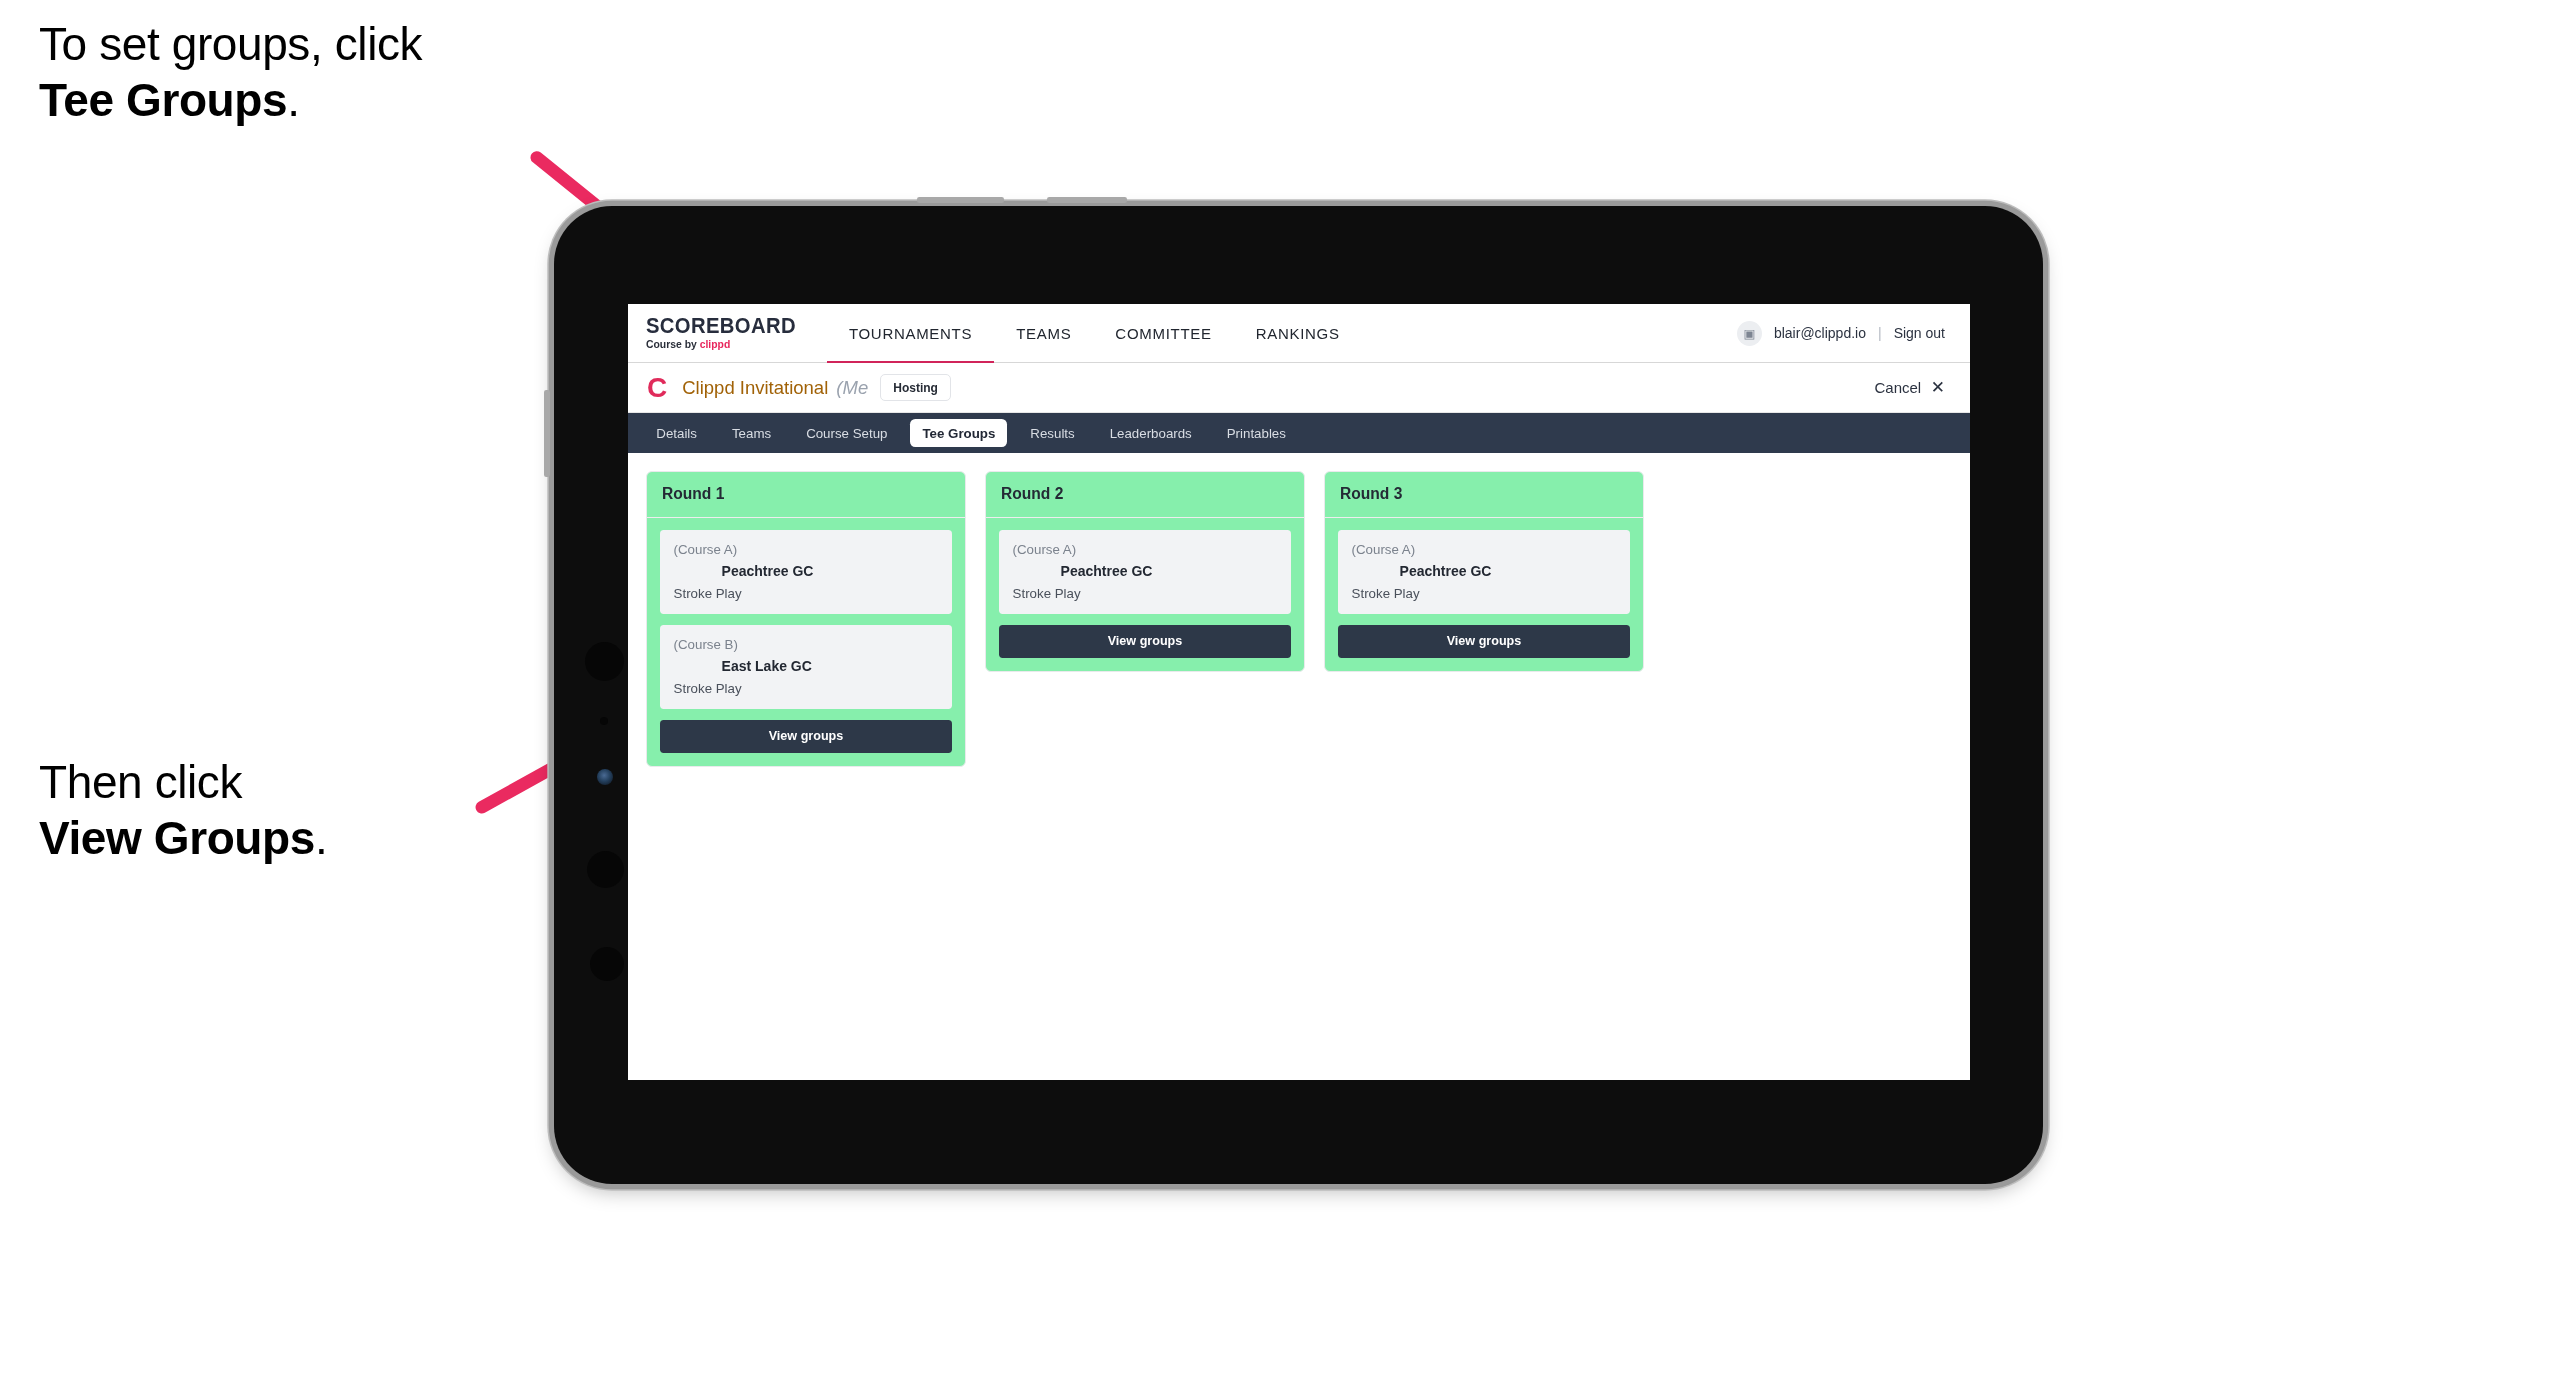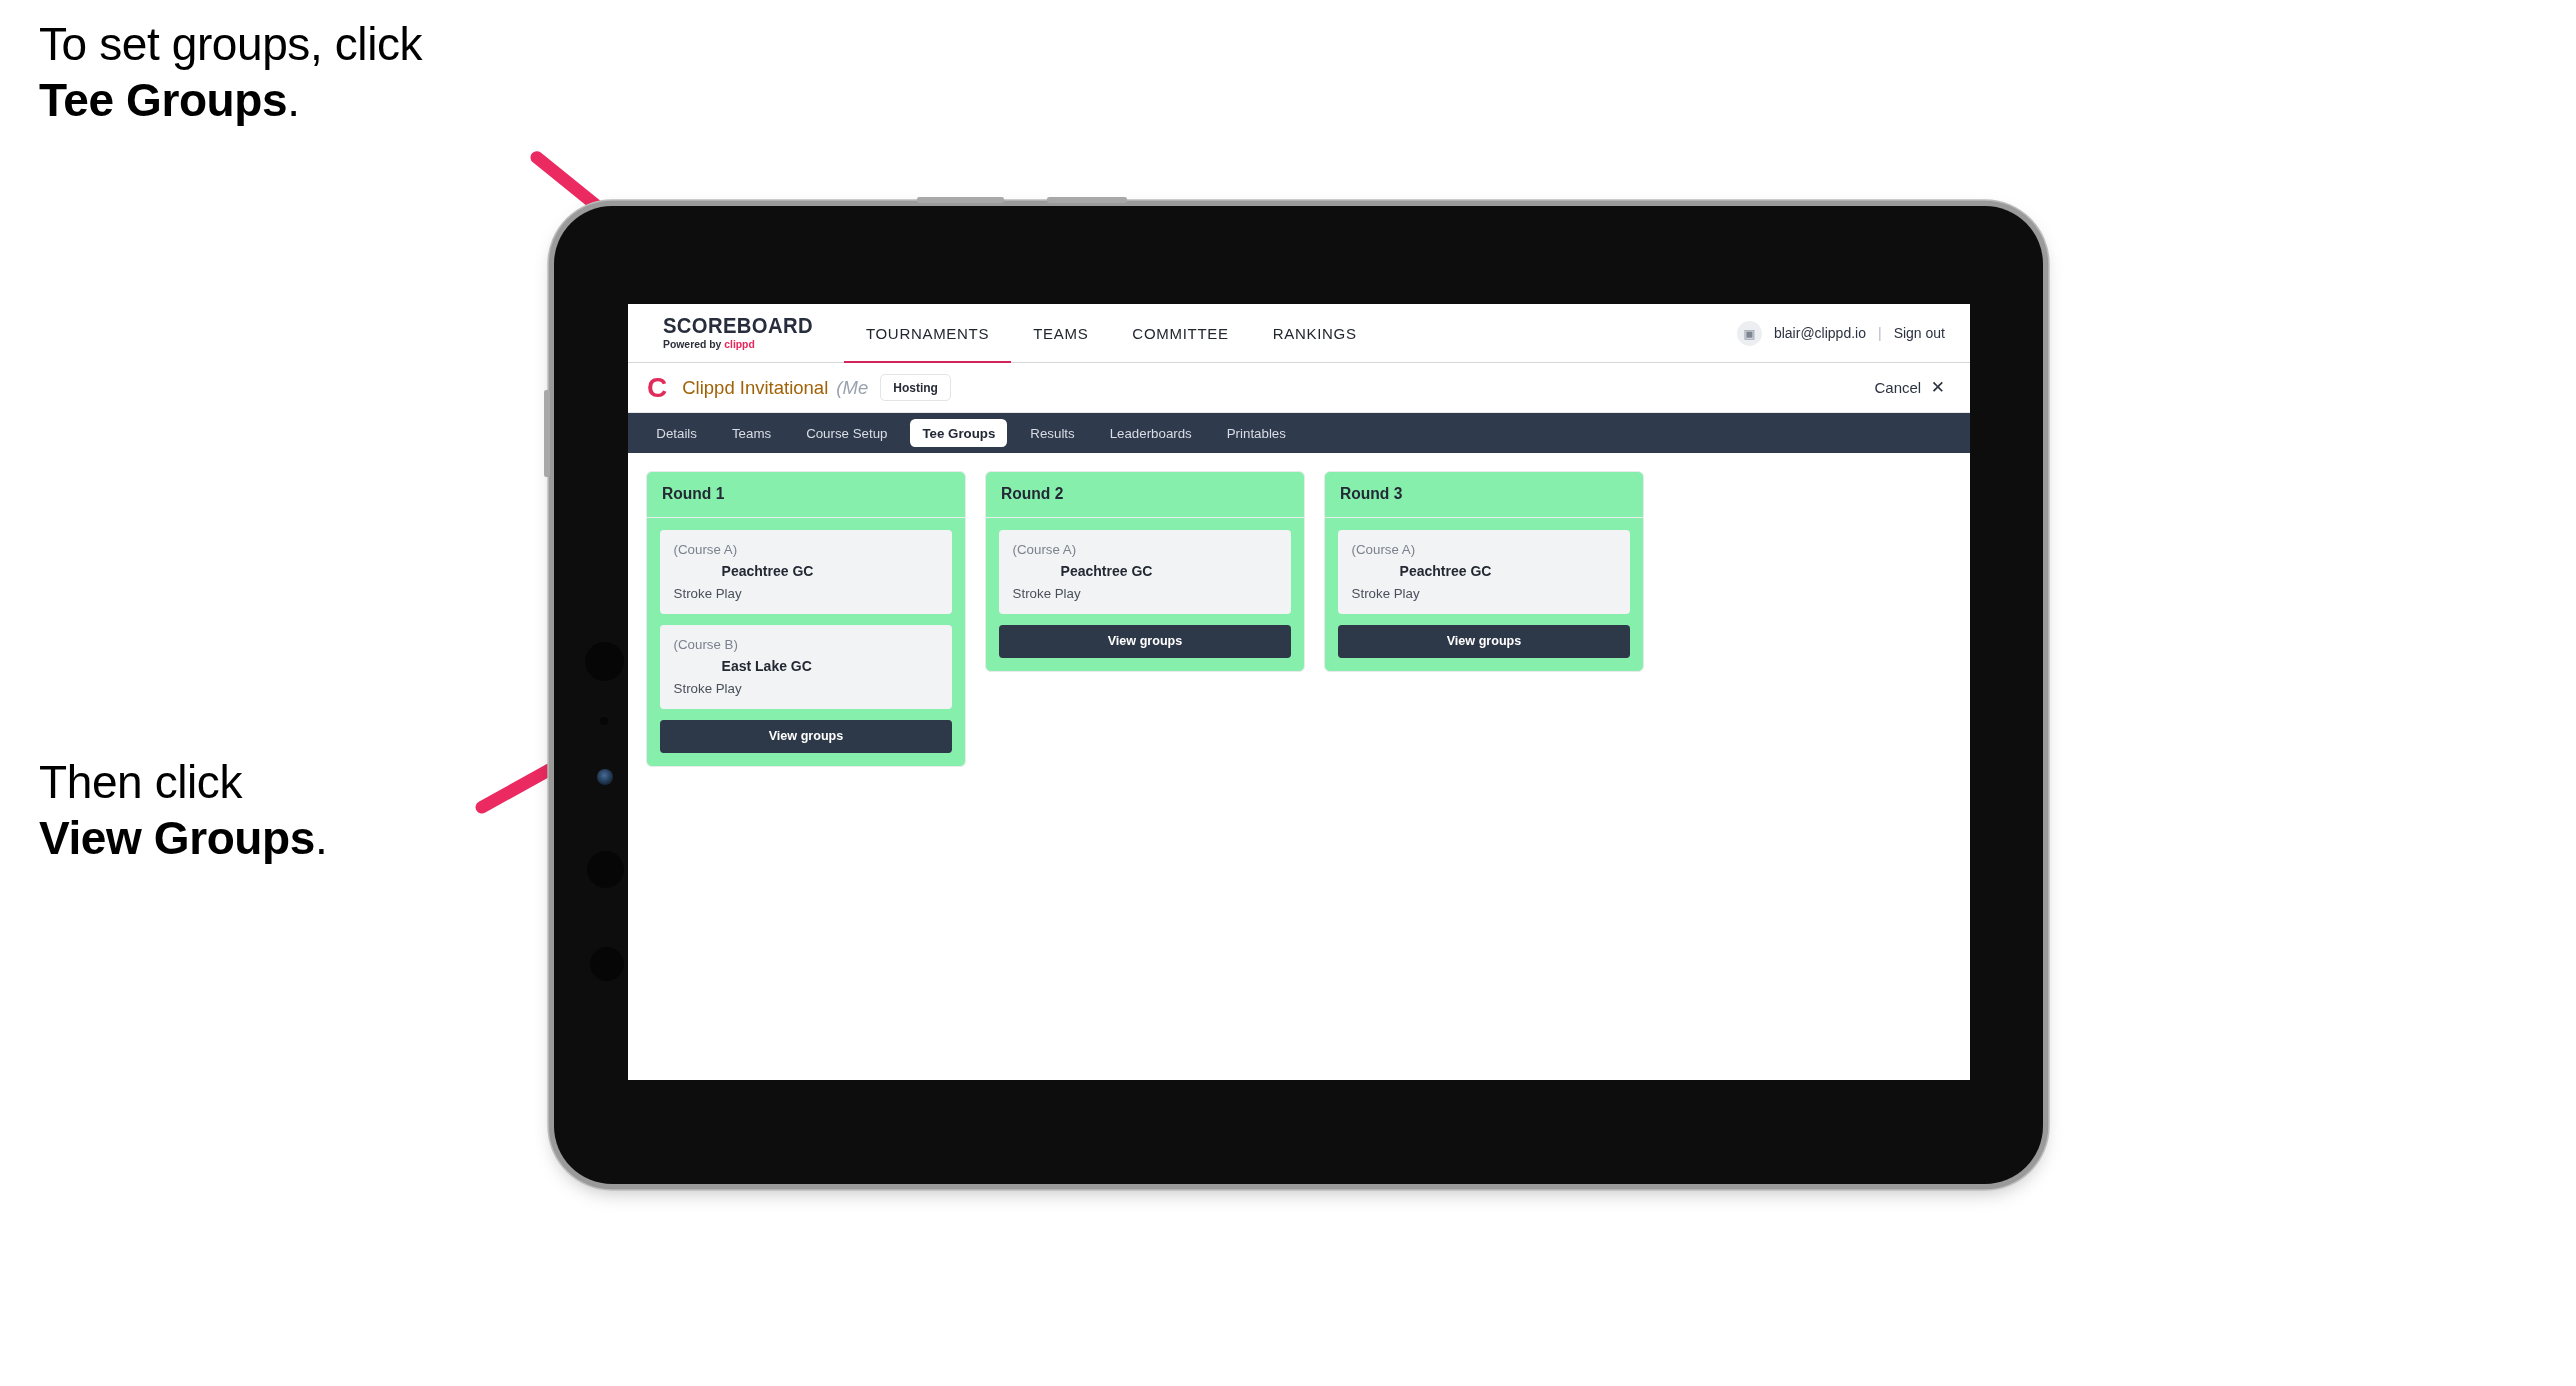--- a/index.html
+++ b/index.html
@@ -92,21 +92,21 @@
     height: 59px;
     background: #ffffff;
     border-bottom: 1.5px solid #d7d7d7;
     display: flex;
     align-items: stretch;
   }
   #brand {
     display: flex;
     flex-direction: column;
     justify-content: center;
-    padding: 0 18px 0 35px;
+    padding: 0 18px 0 18px;
     min-width: 145px;
   }
   #brand-word {
     font-family: "Liberation Sans Narrow", "Liberation Sans", sans-serif;
     font-weight: 700;
     font-size: 22px;
     letter-spacing: 0.4px;
     color: #272d3d;
     line-height: 1;
     transform: scaleX(0.92);
@@ -311,21 +311,21 @@
     <div class="sensor" id="sensor-led"></div>
     <div class="sensor" id="sensor-cam2"></div>
     <div class="sensor" id="sensor-cam3"></div>
 
     <div id="screen">
 
       <div id="topnav">
 
         <div id="brand">
           <div id="brand-word">SCOREBOARD</div>
-          <div id="brand-sub"><span>Powered by </span><span class="pink">clippd</span></div>
+          <div id="brand-sub"><span>Course by </span><span class="pink">clippd</span></div>
         </div>
 
         <nav id="mainnav">
           <button class="mainnav-item active">TOURNAMENTS</button>
           <button class="mainnav-item">TEAMS</button>
           <button class="mainnav-item">COMMITTEE</button>
           <button class="mainnav-item">RANKINGS</button>
         </nav>
 
         <div id="topnav-right">

